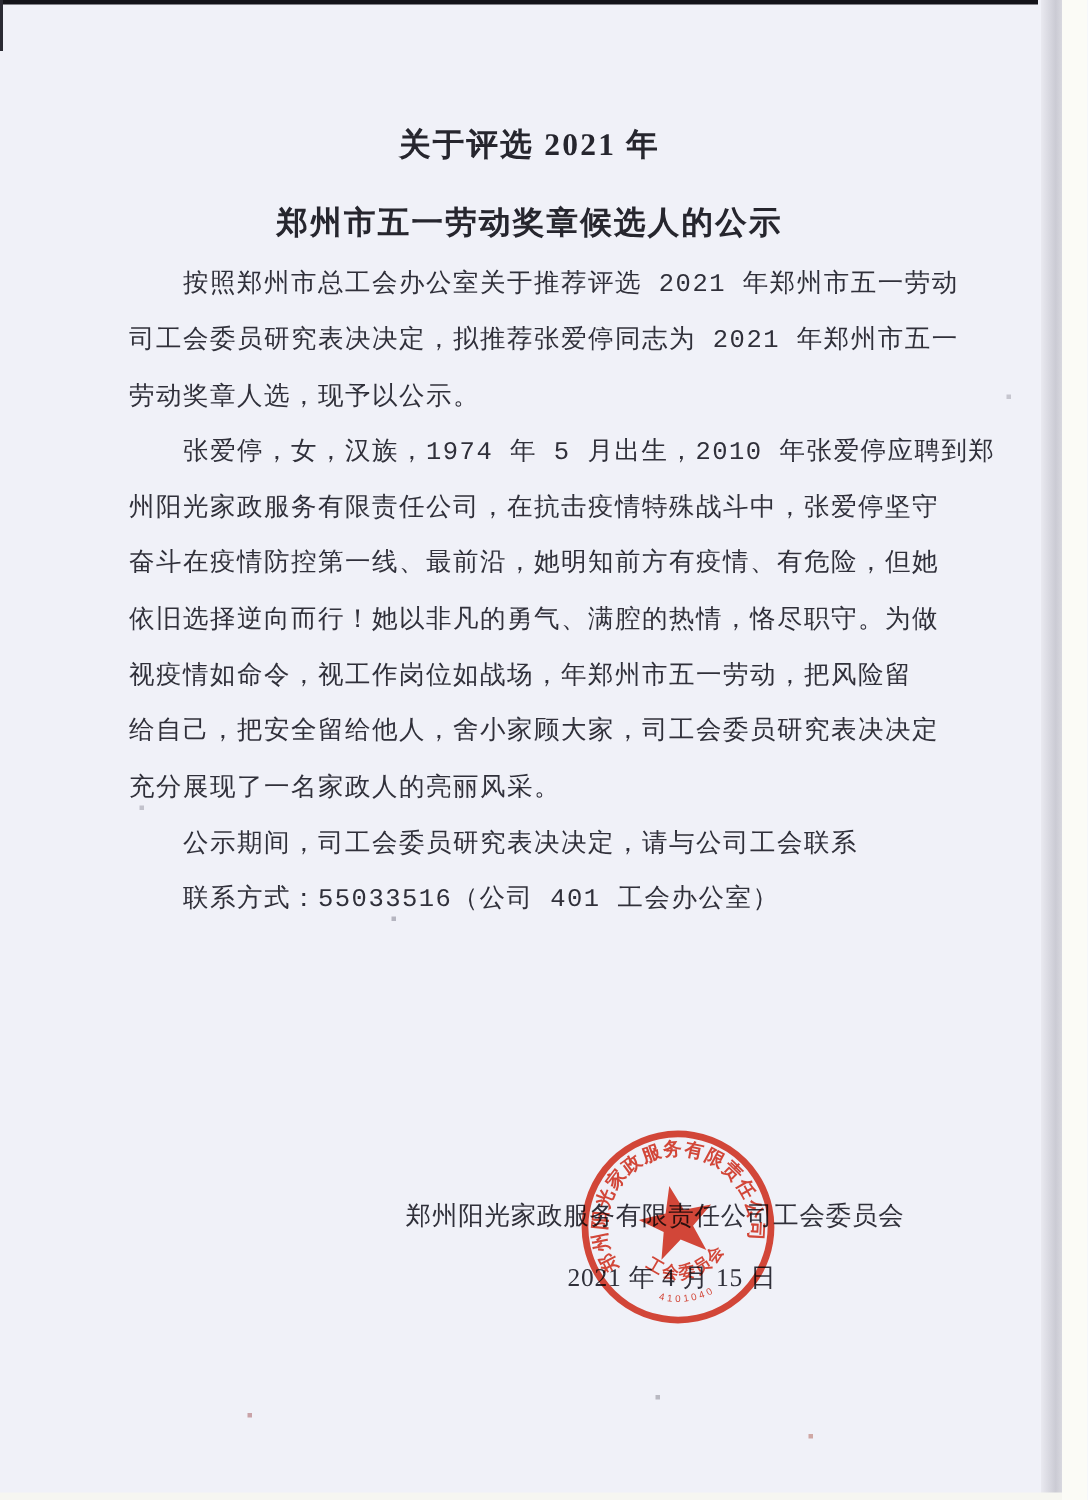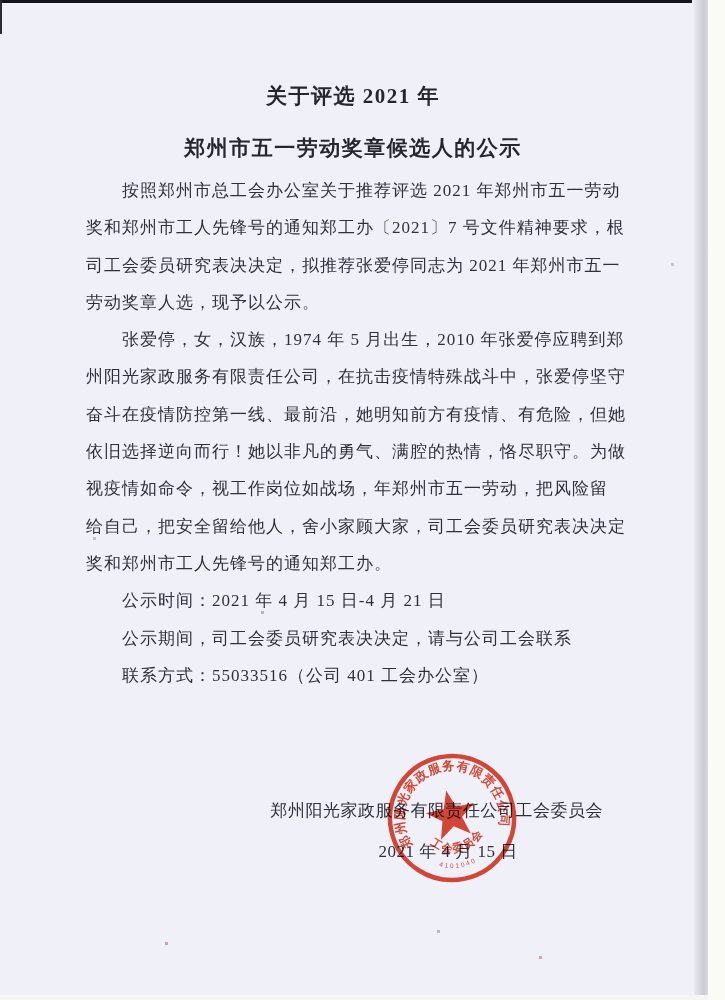--- a/index.html
+++ b/index.html
@@ -30,21 +30,21 @@
     position:absolute;left:0;width:682px;text-align:center;
     font-weight:bold;color:#26262e;font-size:21px;letter-spacing:1.5px;line-height:26px;padding-left:12px;
   }
   .title-1{top:83px;}
   .title-2{top:122px;margin-top:13px;}
   .body-lines{
     position:absolute;left:86px;top:172px;width:512px;
     font-size:17px;color:var(--ink);line-height:37.3px;letter-spacing:1px;
     white-space:nowrap;
   }
-  .line{height:37.3px;}
+  .line{height:37.3px;font-family:Liberation Mono, monospace;}
   .signature{
     position:absolute;right:122px;top:799px;
     font-size:17px;color:var(--ink);letter-spacing:0.5px;white-space:nowrap;
   }
   .sign-date{
     position:absolute;left:378px;top:840px;width:140px;text-align:center;
     font-size:17px;color:var(--ink);letter-spacing:0.5px;white-space:nowrap;
   }
   
   .seal{
@@ -66,31 +66,29 @@
   <div class="scan-shadow-band"></div>
   <div class="scan-white-strip"></div>
   <div class="scan-bottom-strip"></div>
   <div class="speckles"></div>
 
   <div class="title title-1">关于评选 2021 年</div>
   <div class="title title-2">郑州市五一劳动奖章候选人的公示</div>
 
   <div class="body-lines">
       <div class="line">　　按照郑州市总工会办公室关于推荐评选 2021 年郑州市五一劳动</div>
-      <div class="line">奖和郑州市工人先锋号的通知郑工办〔2021〕7 号文件精神要求，根</div>
       <div class="line">司工会委员研究表决决定，拟推荐张爱停同志为 2021 年郑州市五一</div>
       <div class="line">劳动奖章人选，现予以公示。</div>
       <div class="line">　　张爱停，女，汉族，1974 年 5 月出生，2010 年张爱停应聘到郑</div>
       <div class="line">州阳光家政服务有限责任公司，在抗击疫情特殊战斗中，张爱停坚守</div>
       <div class="line">奋斗在疫情防控第一线、最前沿，她明知前方有疫情、有危险，但她</div>
       <div class="line">依旧选择逆向而行！她以非凡的勇气、满腔的热情，恪尽职守。为做</div>
       <div class="line">视疫情如命令，视工作岗位如战场，年郑州市五一劳动，把风险留</div>
       <div class="line">给自己，把安全留给他人，舍小家顾大家，司工会委员研究表决决定</div>
-      <div class="line">奖和郑州市工人先锋号的通知郑工办。</div>
-      <div class="line">　　公示时间：2021 年 4 月 15 日-4 月 21 日</div>
+      <div class="line">充分展现了一名家政人的亮丽风采。</div>
       <div class="line">　　公示期间，司工会委员研究表决决定，请与公司工会联系</div>
       <div class="line">　　联系方式：55033516（公司 401 工会办公室）</div>
     </div>
 
   <div class="signature">郑州阳光家政服务有限责任公司工会委员会</div>
   <div class="sign-date">2021 年 4 月 15 日</div>
 
   <svg class="seal" viewBox="0 0 160 160" width="160" height="160">
     <defs>
       <path id="sealTopArc" d="M 36.5 100.3 A 48 48 0 1 1 123.5 100.3"></path>

